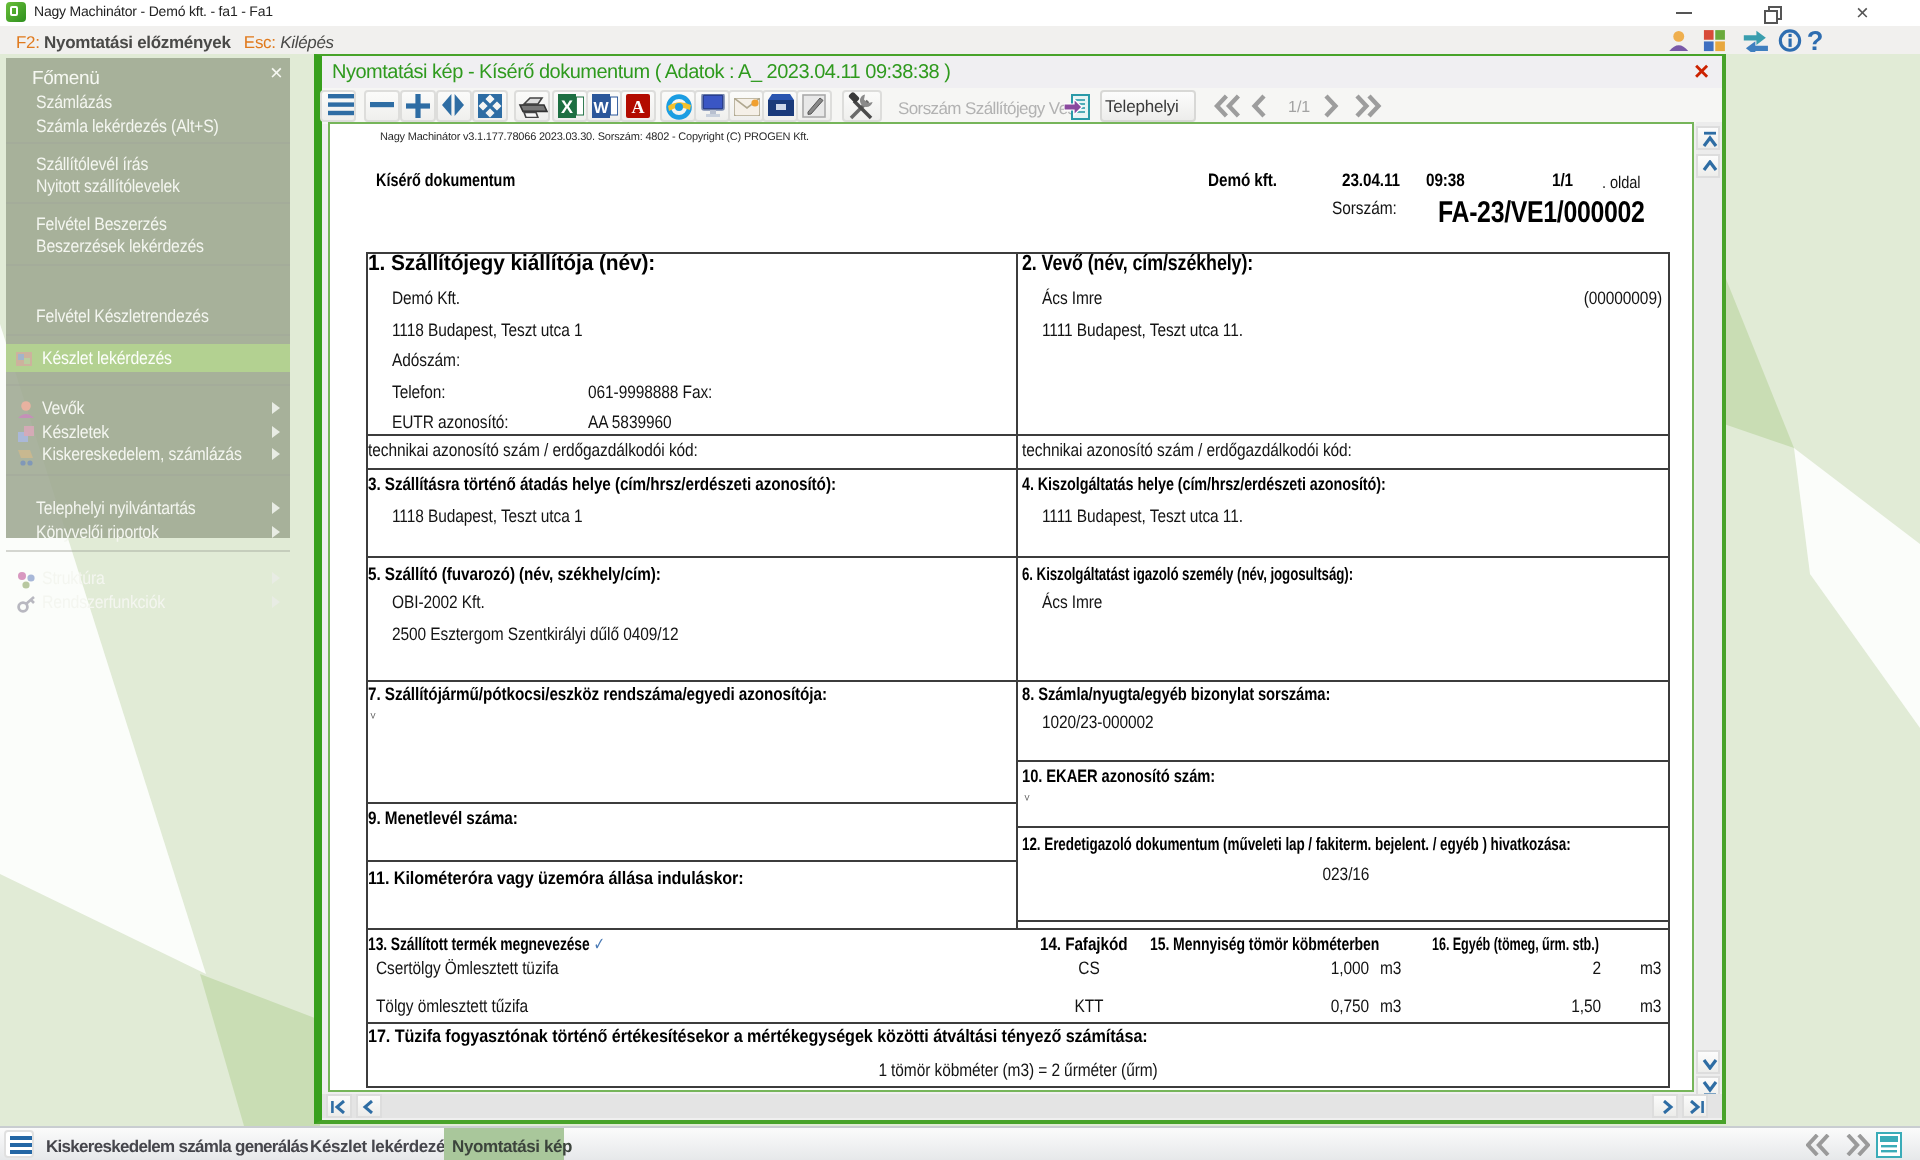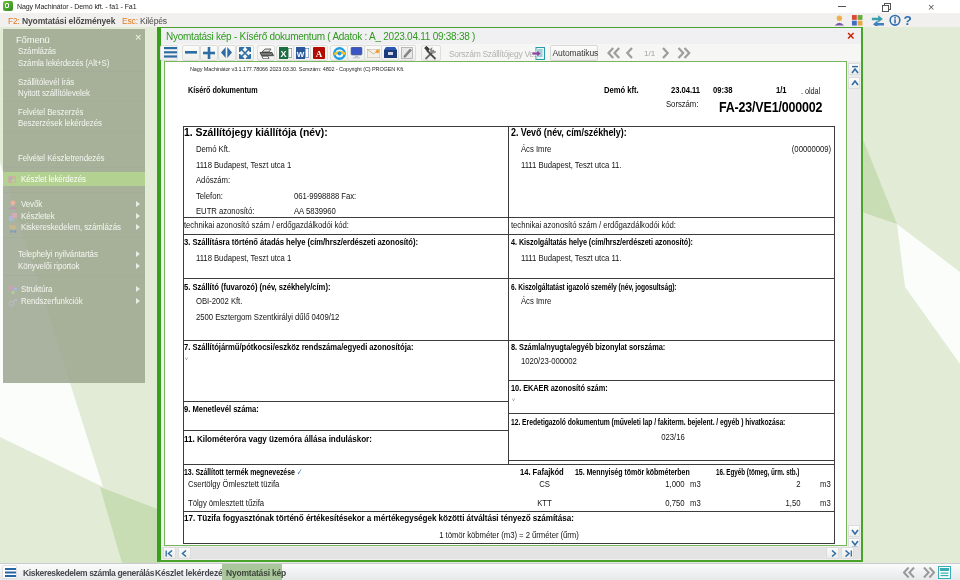--- a/index.html
+++ b/index.html
@@ -19,21 +19,21 @@
   <div class="abs" style="left:4.5px;top:2.5px;width:4px;height:5px;border:1px solid #fff;border-radius:1px;"></div>
   <div class="abs" style="left:17px;top:2.5px;font-size:7px;color:#222;letter-spacing:-0.1px;">Nagy Machinátor - Demó kft. - fa1 - Fa1</div>
 
   <div class="abs" style="left:838px;top:6px;width:8px;height:1.4px;background:#555;"></div>
   <div class="abs" style="left:884px;top:2.5px;width:7px;height:7px;border:1.3px solid #555;"></div>
   <div class="abs" style="left:882px;top:4.5px;width:7px;height:7px;border:1.3px solid #555;background:#fff;"></div>
   <div class="abs" style="left:928px;top:1px;font-size:11px;color:#555;">×</div>
 </div>
 
 <div class="abs" style="left:0;top:13px;width:960px;height:14px;background:#f1f0ee;">
-  <div class="abs" style="left:8px;top:3px;font-size:8.5px;letter-spacing:-0.15px;"><span style="color:#e07a1e;">F2:</span><span style="color:#4a4a48;font-weight:bold;"> Nyomtatási előzmények</span>&nbsp;&nbsp;&nbsp;<span style="color:#e07a1e;">Esc:</span><span style="color:#4a4a48;"> Kilépés</span></div>
+  <div class="abs" style="left:8px;top:3px;font-size:8.5px;letter-spacing:-0.15px;"><span style="color:#e07a1e;">F2:</span><span style="color:#4a4a48;font-weight:bold;"> Nyomtatási előzmények</span>&nbsp;&nbsp;&nbsp;<span style="color:#e07a1e;">Esc:</span><span style="color:#4a4a48;font-style:italic;"> Kilépés</span></div>
 
   <svg class="abs" style="left:833px;top:0.5px;" width="82" height="12.6" viewBox="0 0 78 12">
     <circle cx="6" cy="4" r="2.6" fill="#efaf4e"></circle>
       <path d="M1.5 11 Q6 5.5 10.5 11 Z" fill="#7a5aa8"></path>
     <rect x="18" y="1" width="4.6" height="4.6" fill="#d84a38"></rect>
       <rect x="23.4" y="1" width="4.6" height="4.6" fill="#6aaa3c"></rect>
       <rect x="18" y="6.4" width="4.6" height="4.6" fill="#3f6fc0"></rect>
       <rect x="23.4" y="6.4" width="4.6" height="4.6" fill="#e8a83e"></rect>
     <path d="M37 3.5 h6 v-2.2 l4.5 3.4 -4.5 3.4 v-2.2 h-6 z" fill="#3a9eae"></path>
     <path d="M48.5 8.5 h-6 v-2.2 l-4.5 3.4 4.5 3.4 v-2.2 h6 z" fill="#3f7fbf"></path>
@@ -45,21 +45,21 @@
 </div>
 
 <div class="abs" style="left:0;top:27px;width:960px;height:536px;background:#e1ebd6;overflow:hidden;">
   <svg class="abs" style="left:0;top:0;" width="960" height="536" viewBox="0 0 960 536">
     <polygon points="0,135 103,460 0,410" fill="#fbfdfa"></polygon>
     <polygon points="100,460 160,483 160,536 122,536" fill="#c9ddb4"></polygon>
     <polygon points="862,110 897,197 862,185" fill="#c9ddb4"></polygon>
     <polygon points="897,197 960,245 960,337 905,260" fill="#fbfdfa"></polygon>
   </svg>
 
-  <div class="abs" style="left:3px;top:2px;width:142px;height:354px;background:rgba(158,168,146,0.88);">
+  <div class="abs" style="left:3px;top:2px;width:142px;height:240px;background:rgba(158,168,146,0.88);">
     <div class="abs" style="left:13px;top:4.5px;font-size:9.5px;letter-spacing:-0.2px;color:#f6f8f2;">Főmenü</div>
     <div class="abs" style="left:132px;top:2px;font-size:11px;color:#f6f8f2;">×</div>
     <div class="mi" style="top:17px;">Számlázás</div>
     <div class="mi" style="top:29px;">Számla lekérdezés (Alt+S)</div>
     <div class="sep" style="top:42px;"></div>
     <div class="mi" style="top:47.5px;">Szállítólevél írás</div>
     <div class="mi" style="top:59px;">Nyitott szállítólevelek</div>
     <div class="sep" style="top:72px;"></div>
     <div class="mi" style="top:77.5px;">Felvétel Beszerzés</div>
     <div class="mi" style="top:89px;">Beszerzések lekérdezés</div>
@@ -220,21 +220,21 @@
         <rect x="4" y="0.5" width="8.5" height="12" fill="#e8f4f4" stroke="#2a9aa8" stroke-width="1"></rect>
         <g stroke="#2a9aa8" stroke-width="0.8">
           <path d="M5.5 3 h5"></path>
           <path d="M5.5 5 h5"></path>
           <path d="M5.5 7 h5"></path>
           <path d="M5.5 9 h5"></path>
         </g>
         <path d="M0 5 h5 v-2.5 l4 4 -4 4 v-2.5 h-5 Z" fill="#8a4a9e" stroke="#fff" stroke-width="0.6"></path>
       </svg>
     <div class="abs" style="left:389px;top:16.5px;width:47.5px;height:16px;background:linear-gradient(#fcfcfc,#ededeb);border:1px solid #d8d8d6;border-radius:2px;"></div>
-    <div class="abs" style="left:391.5px;top:20px;font-size:8.5px;color:#3a3a3a;letter-spacing:-0.1px;">Automatikus</div>
+    <div class="abs" style="left:391.5px;top:20px;font-size:8.5px;color:#3a3a3a;letter-spacing:-0.1px;">Telephelyi</div>
     <svg class="abs" style="left:446px;top:18.5px;" width="84" height="12" viewBox="0 0 84 12">
         <g fill="none" stroke="#9d9d9d" stroke-width="2.2">
           <path d="M6.2 1 L1.5 6 6.2 11"></path>
           <path d="M12.2 1 L7.5 6 12.2 11"></path>
           <path d="M25 1 L20.3 6 25 11"></path>
           <path d="M56 1 L60.7 6 56 11"></path>
           <path d="M71.5 1 L76.2 6 71.5 11"></path>
           <path d="M77.5 1 L82.2 6 77.5 11"></path>
         </g>
       </svg>

